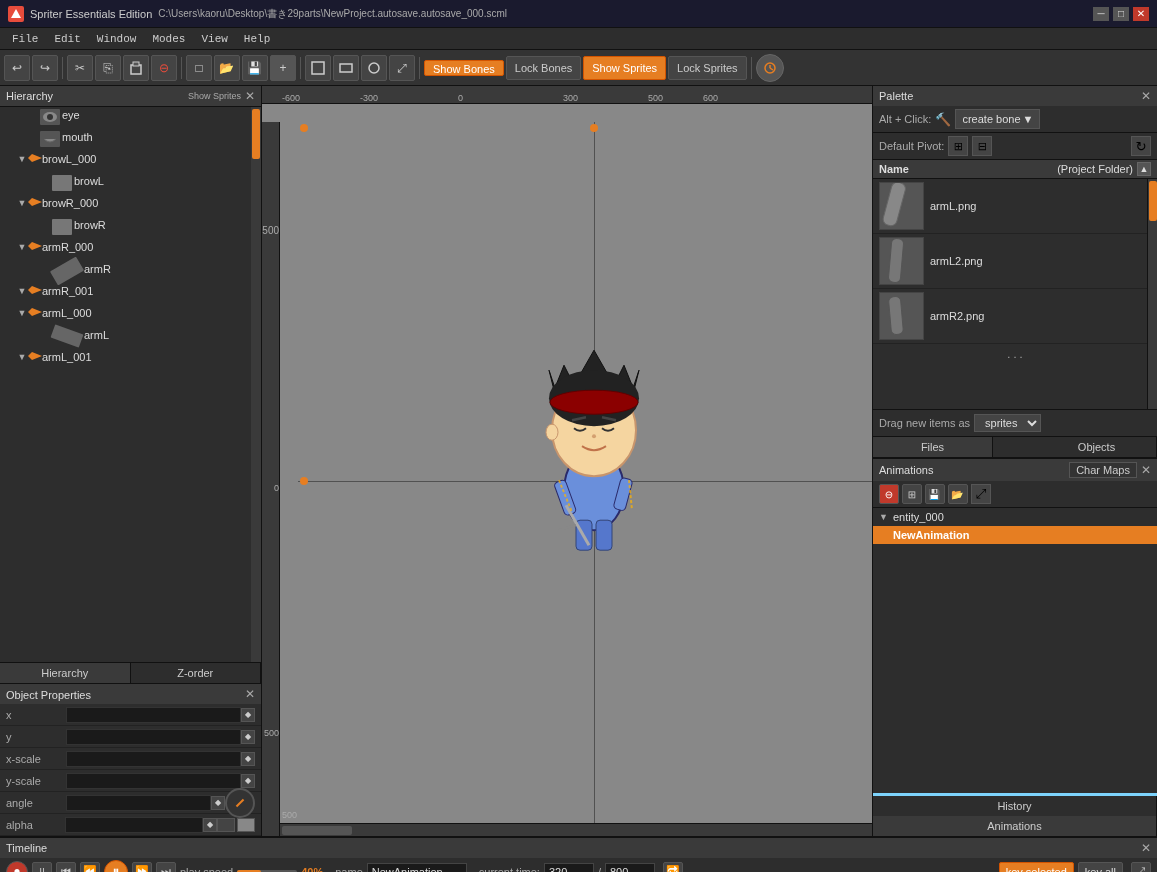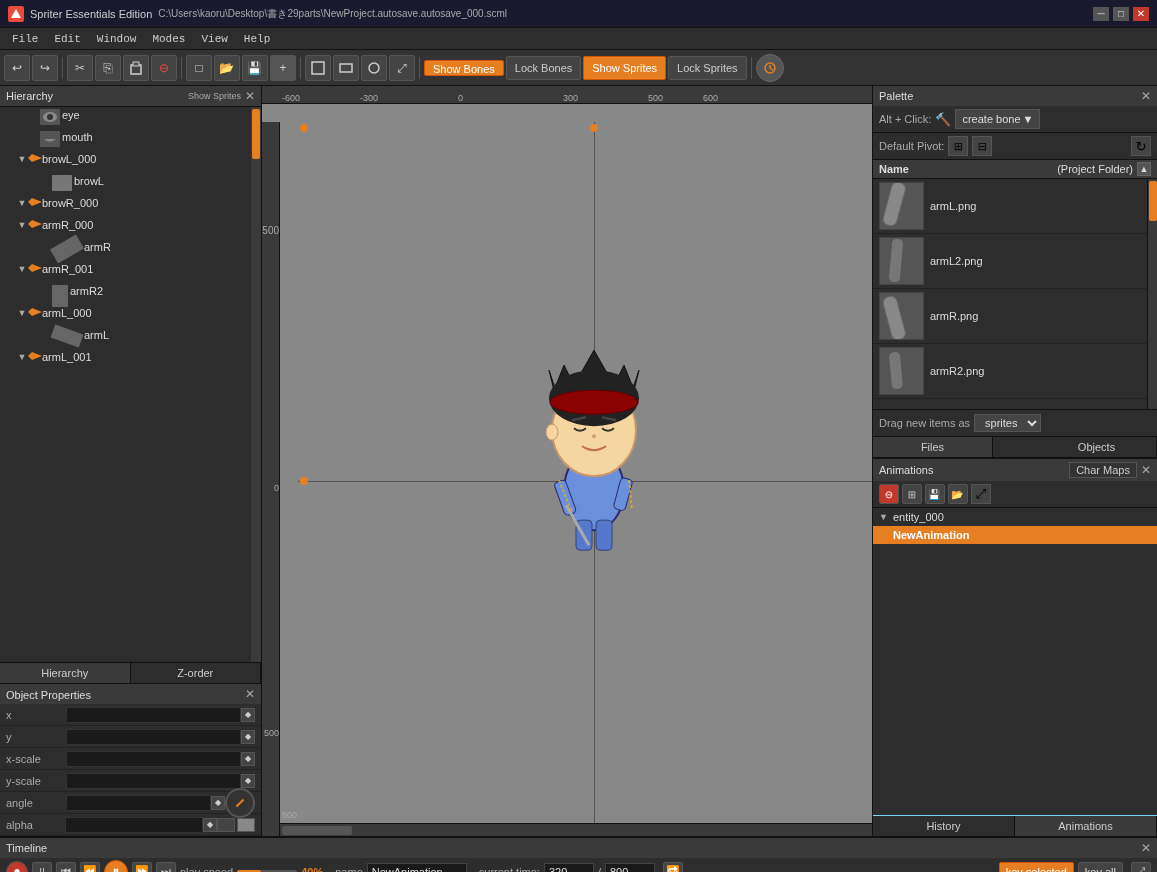--- a/index.html
+++ b/index.html
@@ -103,21 +103,21 @@
     .anim-expand-btn { width: 20px; height: 20px; background: #444; border: 1px solid #555; cursor: pointer; }
     .anim-tab { padding: 2px 6px; font-size: 11px; cursor: pointer; color: #ccc; background: #444; border: 1px solid #555; margin-left: 2px; }
     
     
     #entity-tree { flex: 1; overflow-y: auto; }
     .entity-item { padding: 3px 6px; cursor: pointer; display: flex; align-items: center; gap: 4px; }
     .entity-item.selected { background: #e67e22; color: white; }
     .entity-expand { font-size: 9px; color: #aaa; width: 10px; }
     
     
-    #bottom-right-tabs { display: flex; border-top: 1px solid #7dd3fc; background: #2d2d2d; }
+    #bottom-right-tabs { display: flex; border-top: 3px solid #7dd3fc; background: #2d2d2d; flex-direction: column; }
     .bottom-tab { flex: 1; text-align: center; padding: 4px; cursor: pointer; font-size: 11px; color: #ccc; border-right: 1px solid #111; }
     .bottom-tab.active { background: #3a3a3a; }
 
     
     #timeline { height: 106px; background: #2d2d2d; border-top: 2px solid #111; display: flex; flex-direction: column; }
     #timeline-header { background: #3a3a3a; padding: 3px 6px; display: flex; align-items: center; justify-content: space-between; }
     #timeline-toolbar { background: #2d2d2d; padding: 3px 6px; display: flex; align-items: center; gap: 4px; border-bottom: 1px solid #111; height: 28px; }
     .tl-btn { width: 20px; height: 20px; background: #444; border: 1px solid #555; cursor: pointer; display: flex; align-items: center; justify-content: center; font-size: 11px; color: #ccc; border-radius: 2px; }
     .tl-play-btn { width: 24px; height: 24px; background: #e67e22; border: 1px solid #d35400; cursor: pointer; display: flex; align-items: center; justify-content: center; font-size: 14px; color: white; border-radius: 12px; }
     .tl-label { color: #aaa; font-size: 11px; }
@@ -278,20 +278,26 @@
 
         <div class="tree-item">
           <div style="width:8px;"></div>
           <div class="tree-expand">▼</div>
           <svg class="bone-svg" viewBox="0 0 14 10">
               <polygon points="0,5 4,1 14,5 4,9" fill="#e67e22"></polygon>
             </svg>
           <span class="tree-label">browR_000</span>
         </div>
 
+        <div class="tree-item">
+          <div style="width:32px;"></div>
+          <div class="tree-expand"></div>
+          <div class="sprite-thumb" style="background:#777;"></div>
+          <span class="tree-label">browR</span>
+        </div>
 
         <div class="tree-item">
           <div style="width:8px;"></div>
           <div class="tree-expand">▼</div>
           <svg class="bone-svg" viewBox="0 0 14 10">
               <polygon points="0,5 4,1 14,5 4,9" fill="#e67e22"></polygon>
             </svg>
           <span class="tree-label">armR_000</span>
         </div>
 
@@ -304,26 +310,20 @@
 
         <div class="tree-item">
           <div style="width:8px;"></div>
           <div class="tree-expand">▼</div>
           <svg class="bone-svg" viewBox="0 0 14 10">
               <polygon points="0,5 4,1 14,5 4,9" fill="#e67e22"></polygon>
             </svg>
           <span class="tree-label">armR_001</span>
         </div>
 
-        <div class="tree-item">
-          <div style="width:32px;"></div>
-          <div class="tree-expand"></div>
-          <div class="sprite-thumb" style="background:#666;width:16px;height:22px;"></div>
-          <span class="tree-label">armR2</span>
-        </div>
 
         <div class="tree-item">
           <div style="width:8px;"></div>
           <div class="tree-expand">▼</div>
           <svg class="bone-svg" viewBox="0 0 14 10">
               <polygon points="0,5 4,1 14,5 4,9" fill="#e67e22"></polygon>
             </svg>
           <span class="tree-label">armL_000</span>
         </div>
 
@@ -529,28 +529,20 @@
           <div class="palette-thumb">
             <svg width="40" height="48" viewBox="0 0 40 48">
               <rect x="8" y="2" width="12" height="44" rx="5" fill="#777" stroke="#555" stroke-width="1" transform="rotate(5,20,24)"></rect>
             </svg>
           </div>
           <span class="palette-label">armL2.png</span>
         </div>
         <div class="palette-item">
           <div class="palette-thumb">
             <svg width="40" height="48" viewBox="0 0 40 48">
-              <rect x="5" y="2" width="14" height="44" rx="6" fill="#888" stroke="#666" stroke-width="1" transform="rotate(-15,20,24)"></rect>
-            </svg>
-          </div>
-          <span class="palette-label">armR.png</span>
-        </div>
-        <div class="palette-item">
-          <div class="palette-thumb">
-            <svg width="40" height="48" viewBox="0 0 40 48">
               <rect x="8" y="4" width="12" height="38" rx="5" fill="#777" stroke="#555" stroke-width="1" transform="rotate(-5,20,24)"></rect>
             </svg>
           </div>
           <span class="palette-label">armR2.png</span>
         </div>
 
         <div style="padding:4px 6px;color:#aaa;font-size:11px;text-align:center;">. . .</div>
 
         <div style="position:absolute;right:0;top:0;width:10px;height:100%;background:#3a3a3a;border-left:1px solid #111;">
           <div style="width:8px;height:40px;background:#e67e22;margin:2px 1px;border-radius:2px;"></div>

